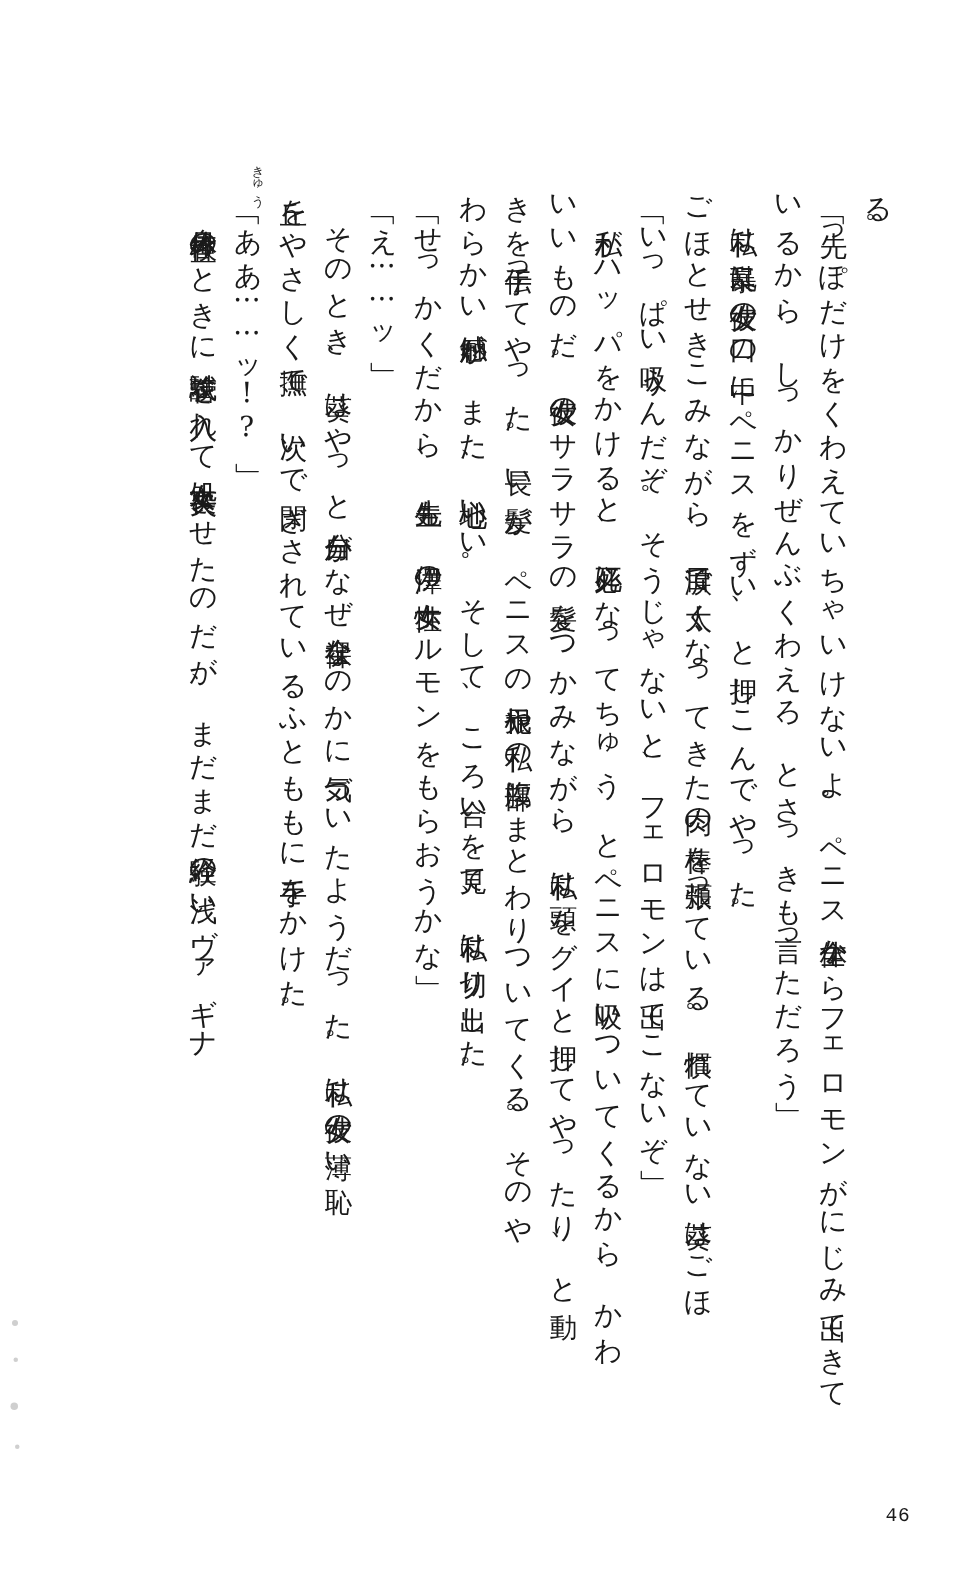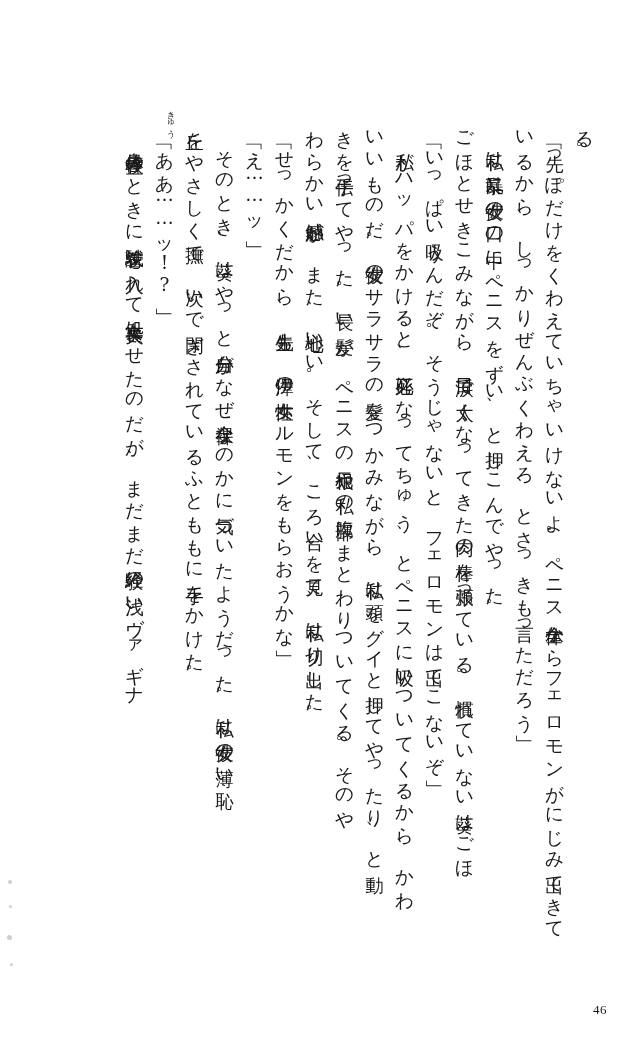--- a/index.html
+++ b/index.html
@@ -73,21 +73,21 @@
     text-orientation: upright;
     color: #1a1a1a;
     white-space: nowrap;
   }
   .page-number {
     position: absolute;
     right: 36px;
     bottom: 32px;
     font-size: 13px;
     color: #1a1a1a;
-    font-family: Liberation Serif, serif;
+    font-family: Liberation Mono, monospace;
     letter-spacing: 0.5px;
     margin-left: 41px;
   }
 </style>
 </head>
 <body>
 
 <div class="page">
 
   <div class="edge-mark m1"></div>

